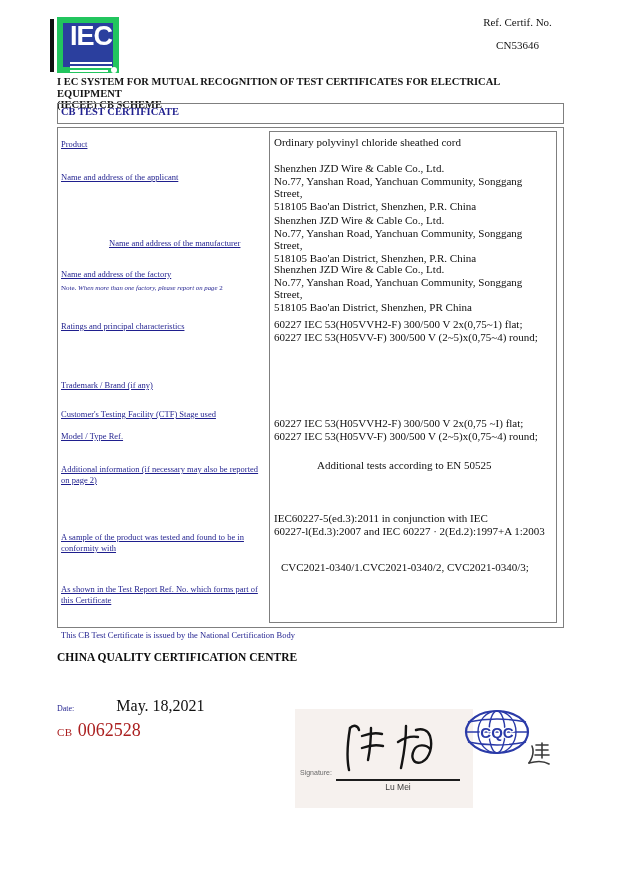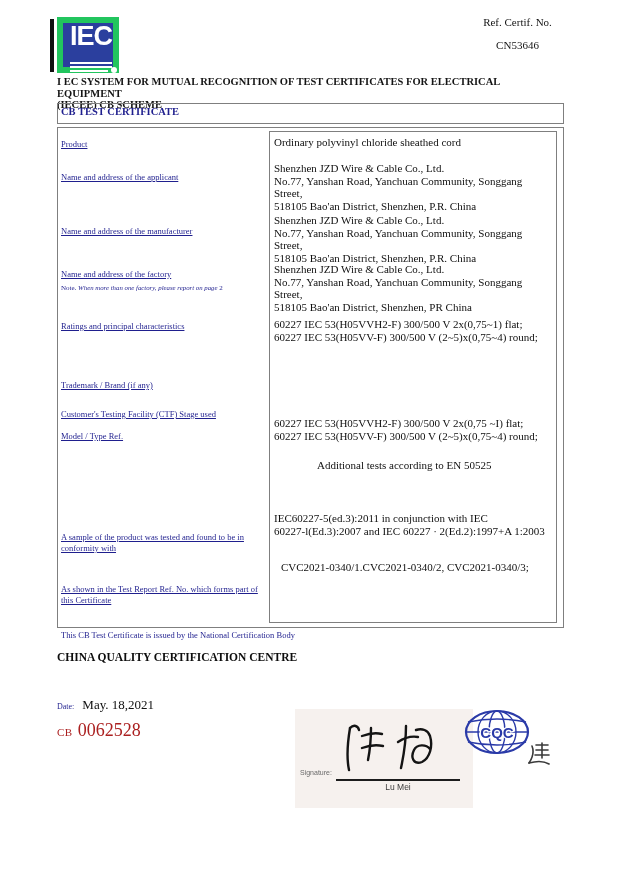--- a/index.html
+++ b/index.html
@@ -25,21 +25,21 @@
   .lbl{left:61px;width:202px;color:#1f1f8e;font-size:8.5px;line-height:10.5px;text-decoration:underline;}
   .note{left:61px;width:205px;color:#1f1f8e;font-size:7px;}
   .note i{font-size:6.8px;}
   .val{left:274px;width:278px;font-size:11px;line-height:12.5px;white-space:pre-line;color:#101010;}
   
   .issued{left:61px;top:630px;color:#1f1f8e;font-size:8.5px;}
   .ncb-name{left:57px;top:651px;font-weight:bold;font-size:11.5px;color:#0d0d0d;}
   .ncb-addr{left:57px;top:668px;font-size:7.8px;color:#101010;}
   .date-row{left:57px;top:697px;display:flex;align-items:baseline;gap:8px;}
   .date-lbl{color:#1f1f8e;font-size:8px;}
-  .date-val{font-size:13px;color:#101010;}
+  .date-val{font-size:16px;color:#101010;margin-left:34px;}
   .cb-row{left:57px;top:720px;display:flex;align-items:baseline;gap:5px;color:#ab2020;font-family:Liberation Serif, serif;}
   .cb-prefix{font-size:11px;letter-spacing:0.5px;}
   .cb-number{font-size:18px;}
   
   .scan-bg{left:295px;top:709px;width:178px;height:99px;background:#f6f1ee;}
   .sig-svg{left:338px;top:720px;}
   .sig-label{left:300px;top:769px;font-family:"Liberation Sans",sans-serif;font-size:7px;color:#6a6a6a;}
   .sig-line{left:336px;top:779px;width:124px;height:1.5px;background:#1c1c1c;}
   .sig-name{left:336px;top:782px;width:124px;text-align:center;font-family:"Liberation Sans",sans-serif;font-size:8.5px;color:#3c3c3c;}
   .cqc-svg{left:463px;top:708px;}
@@ -67,29 +67,30 @@
 
   <div class="abs title-box">
     <div class="title-txt">CB TEST CERTIFICATE</div>
   </div>
 
   <div class="abs outer-box"></div>
   <div class="abs values-box"></div>
 
   <div class="abs lbl" style="top:139px;">Product</div>
   <div class="abs lbl" style="top:172px;">Name and address of the applicant</div>
-  <div class="abs lbl" style="top:226px;">Name and address of the manufacturer</div>
+  <div class="abs lbl" style="top:238px;margin-left:48px;">Name and address of the manufacturer</div>
   <div class="abs lbl" style="top:269px;">Name and address of the factory</div>
   <div class="abs note" style="top:284px;">
     <span>Note. </span><i>When more than one factory, please report on page </i><span>2</span>
   </div>
   <div class="abs lbl" style="top:321px;">Ratings and principal characteristics</div>
   <div class="abs lbl" style="top:364px;margin-top:16px;">Trademark / Brand (if any)</div>
   <div class="abs lbl" style="top:409px;">Customer's Testing Facility (CTF) Stage used</div>
   <div class="abs lbl" style="top:431px;">Model / Type Ref.</div>
+  <div class="abs lbl" style="top:464px;">Additional information (if necessary may also be reported on page 2)</div>
   <div class="abs lbl" style="top:584px;">As shown in the Test Report Ref. No. which forms part of this Certificate</div>
   <div class="abs lbl" style="top:532px;">A sample of the product was tested and found to be in conformity with</div>
 
   <div class="abs val" style="top:136px;">Ordinary polyvinyl chloride sheathed cord</div>
   <div class="abs val" style="top:162px;">Shenzhen JZD Wire &amp; Cable Co., Ltd.
 No.77, Yanshan Road, Yanchuan Community, Songgang Street,
 518105 Bao'an District, Shenzhen, P.R. China</div>
   <div class="abs val" style="top:214px;">Shenzhen JZD Wire &amp; Cable Co., Ltd.
 No.77, Yanshan Road, Yanchuan Community, Songgang Street,
 518105 Bao'an District, Shenzhen, P.R. China</div>

